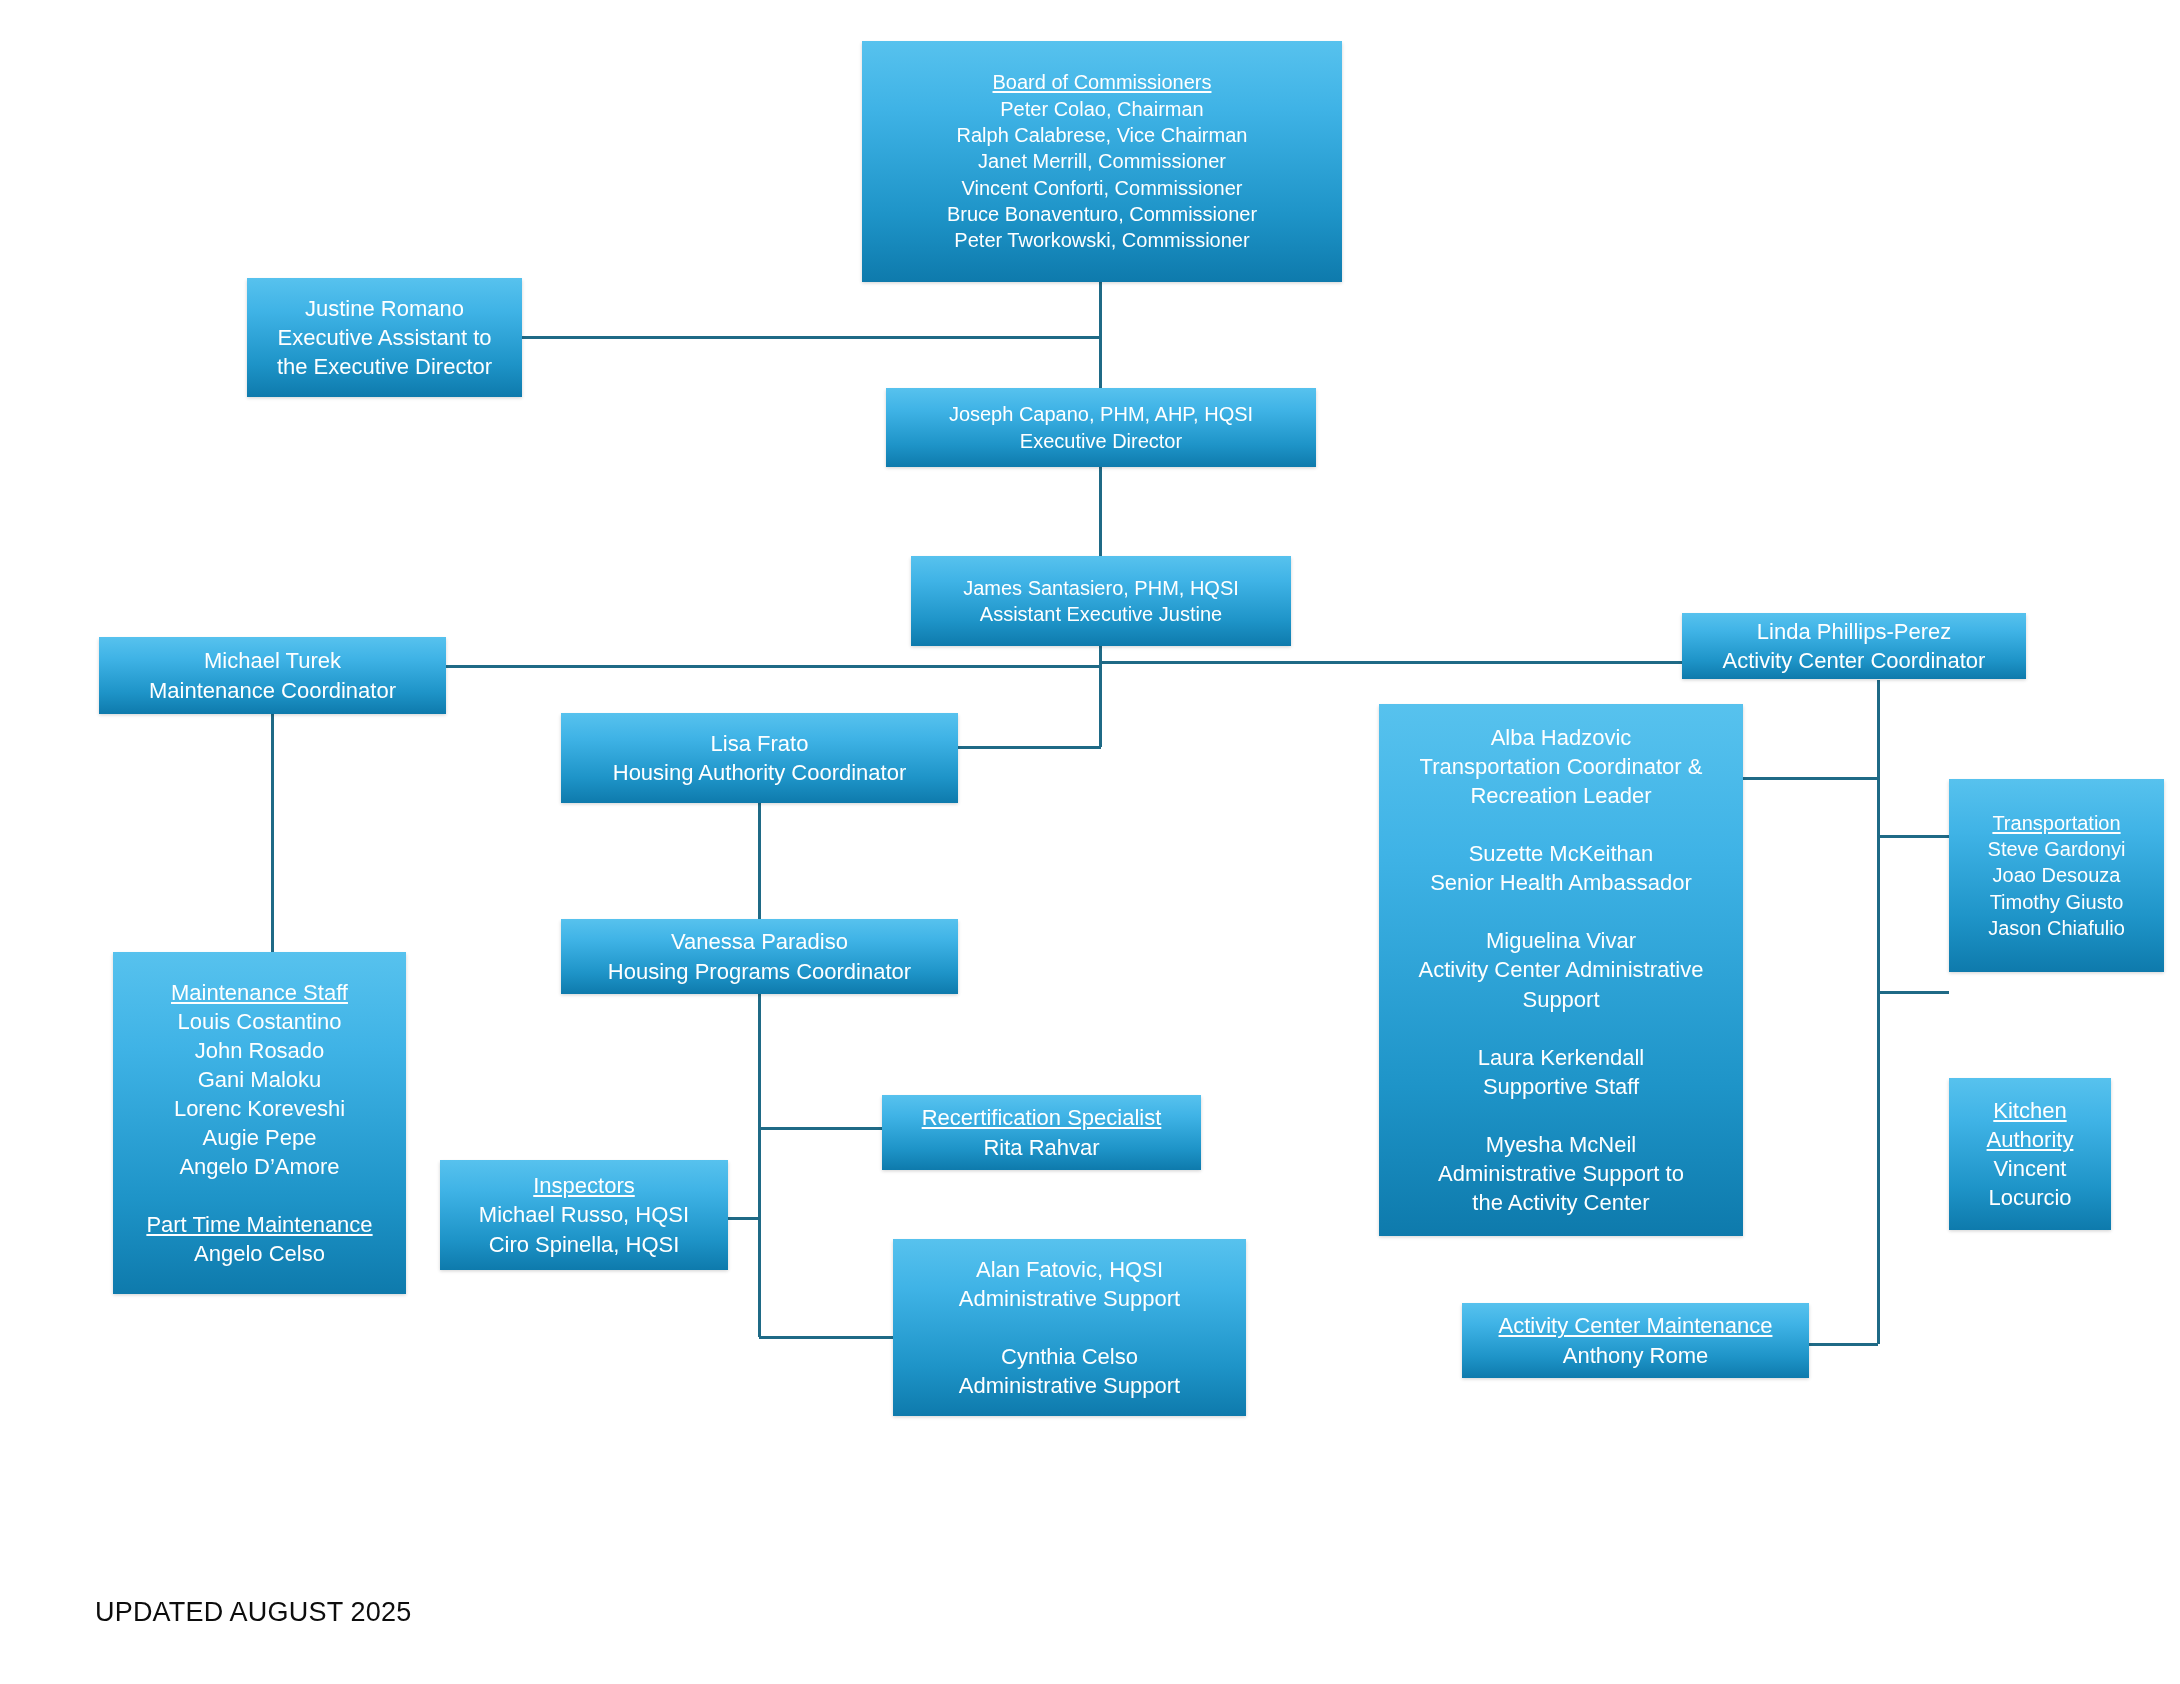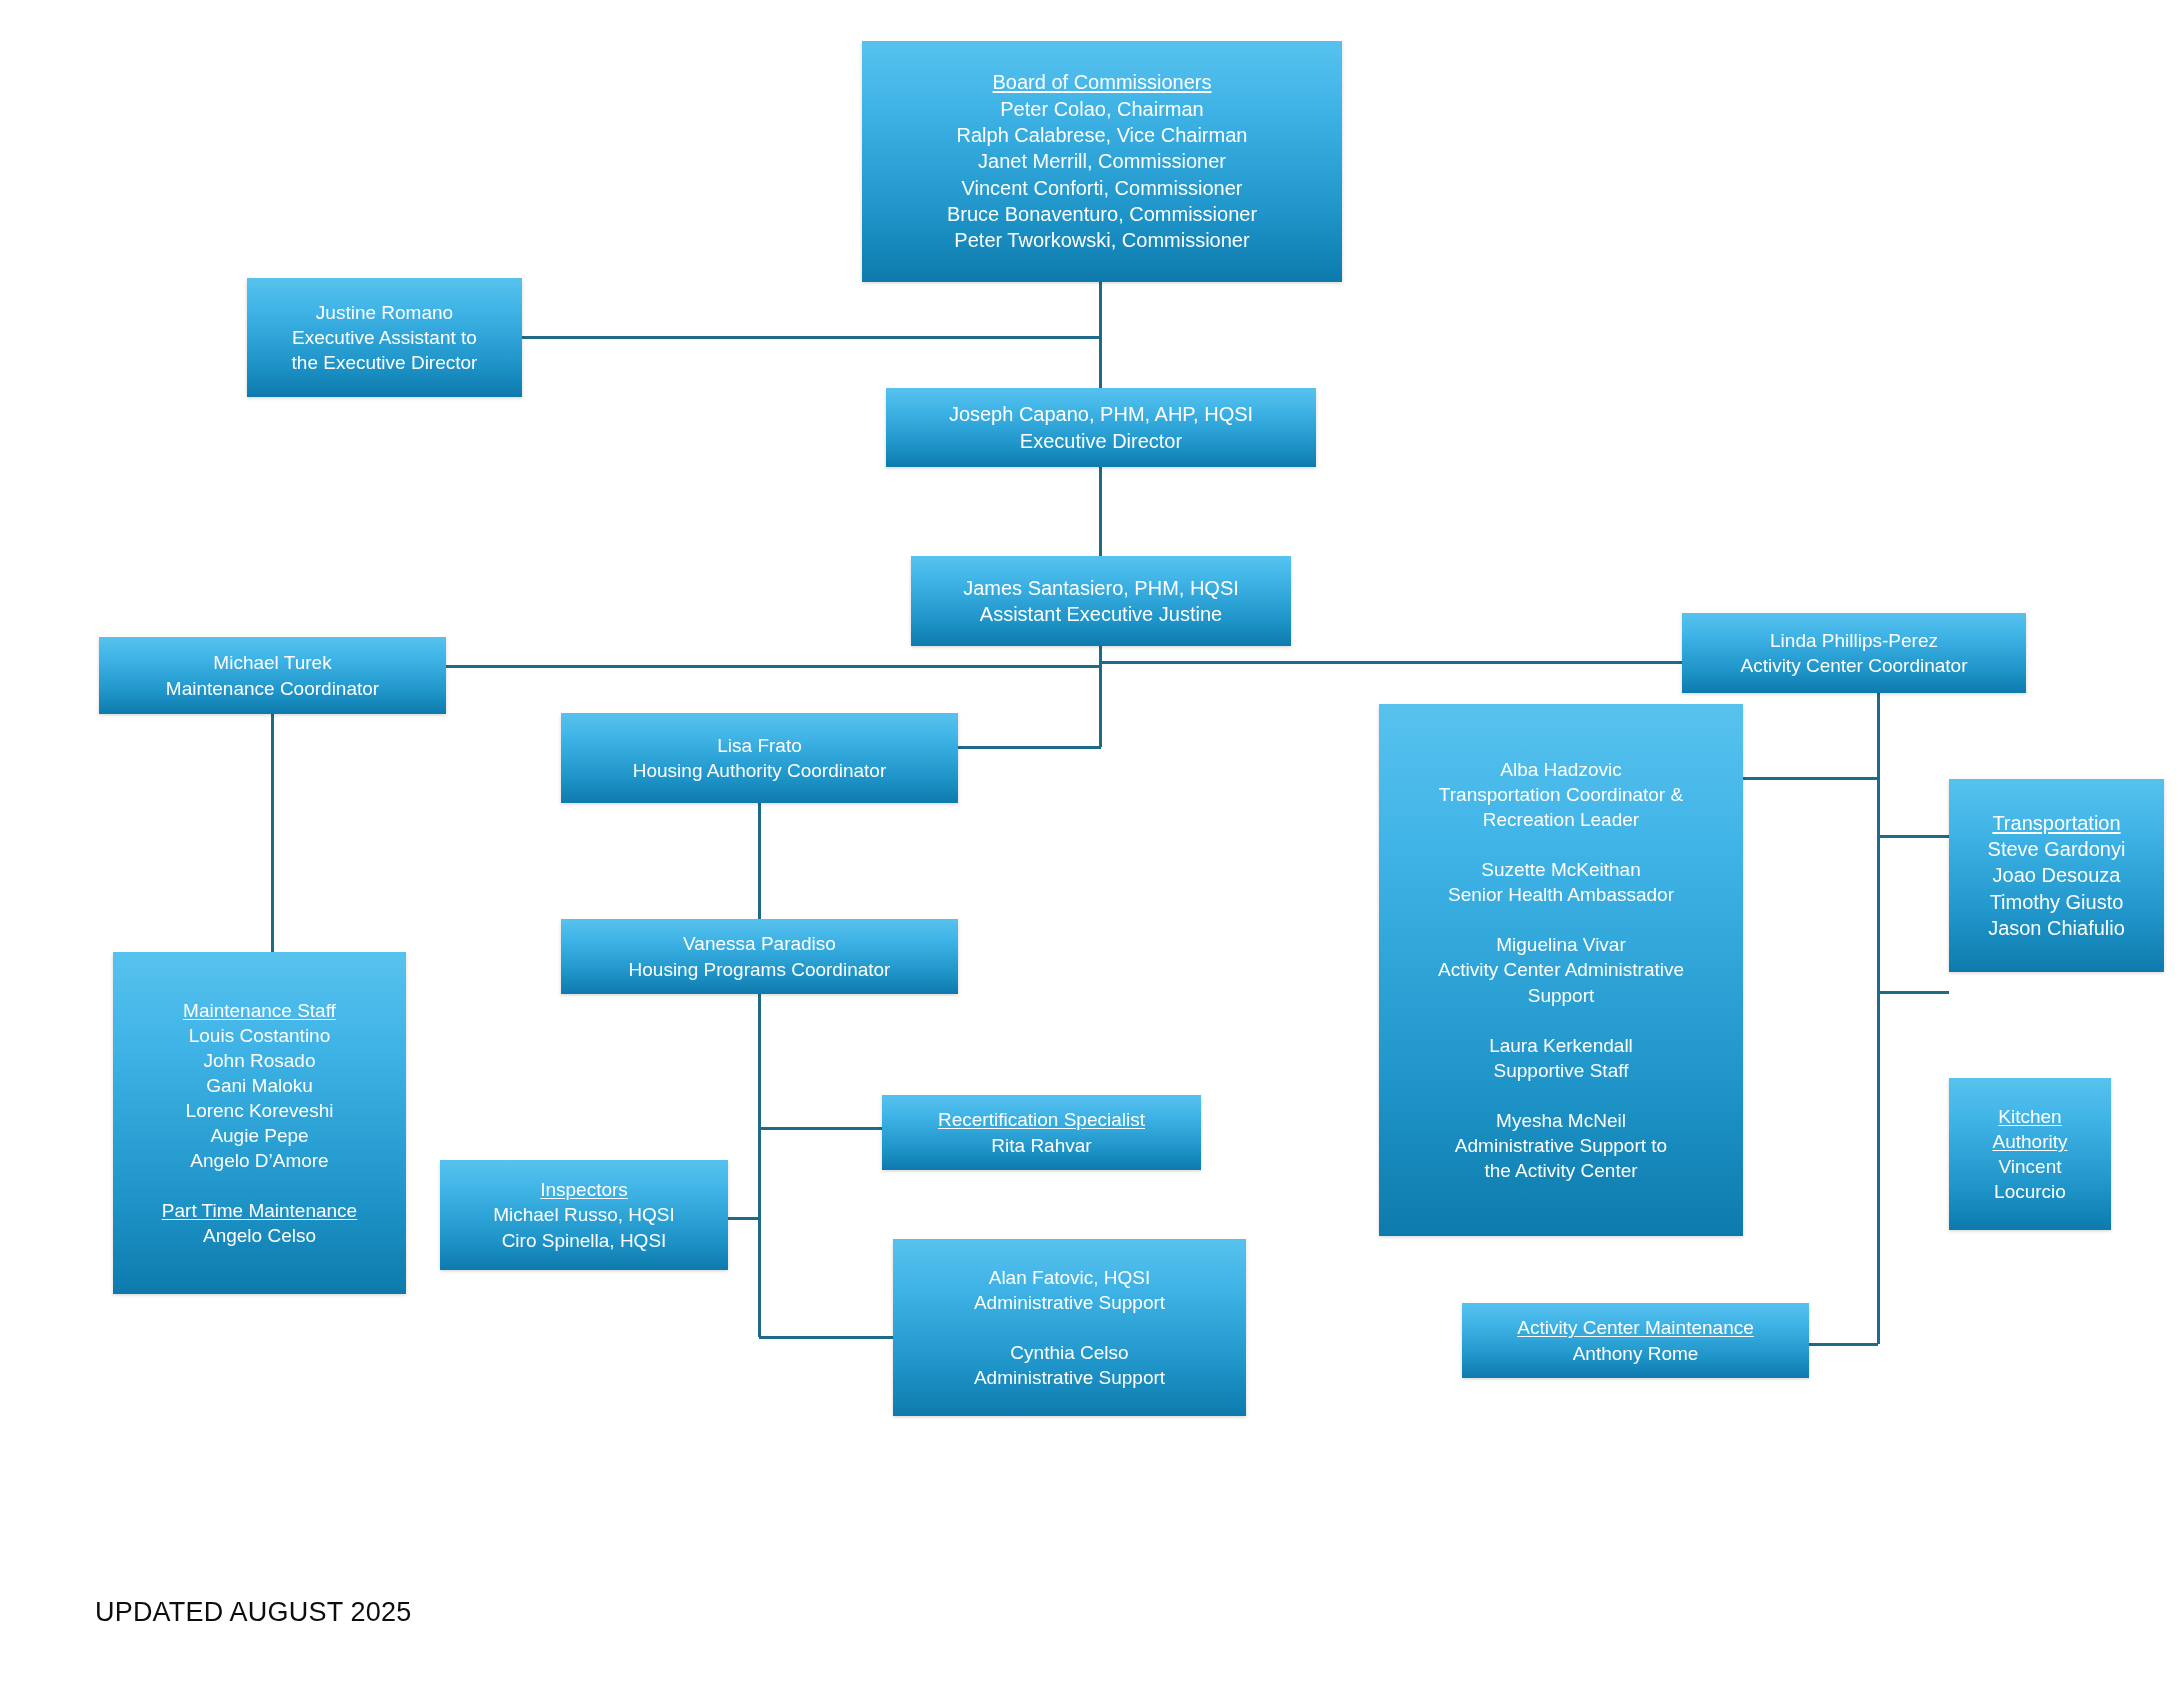--- a/index.html
+++ b/index.html
@@ -46,21 +46,21 @@
   }
   .node .hdr {
     text-decoration: underline;
     text-underline-offset: 1.7px;
   }
   .node .spacer {
     display: block;
     height: 1.32em;
   }
   .f33 { font-size: 20px; }
-  .f32 { font-size: 19px; }
+  .f32 { font-size: 22px; }
   #footer-note {
     position: absolute;
     left: 95px;
     top: 1597px;
     font-size: 27px;
     color: #0d0d0d;
     letter-spacing: 0.2px;
     white-space: pre;
   }
 </style>
@@ -134,21 +134,21 @@
   <div class="node f33" style="left:911px; top:556px; width:380px; height:90px;">
     <span class="ln">James Santasiero, PHM, HQSI</span>
     <span class="ln">Assistant Executive Justine</span>
   </div>
 
   <div class="node f32" style="left:99px; top:637px; width:347px; height:77px;">
     <span class="ln">Michael Turek</span>
     <span class="ln">Maintenance Coordinator</span>
   </div>
 
-  <div class="node f32" style="left:1682px; top:613px; width:344px; height:80px;">
+  <div class="node f32" style="left:1682px; top:613px; width:344px; height:66px;">
     <span class="ln">Linda Phillips-Perez</span>
     <span class="ln">Activity Center Coordinator</span>
   </div>
 
   <div class="node f32" style="left:561px; top:713px; width:397px; height:90px;">
     <span class="ln">Lisa Frato</span>
     <span class="ln">Housing Authority Coordinator</span>
   </div>
 
   <div class="node f33" style="left:1949px; top:779px; width:215px; height:193px;">

